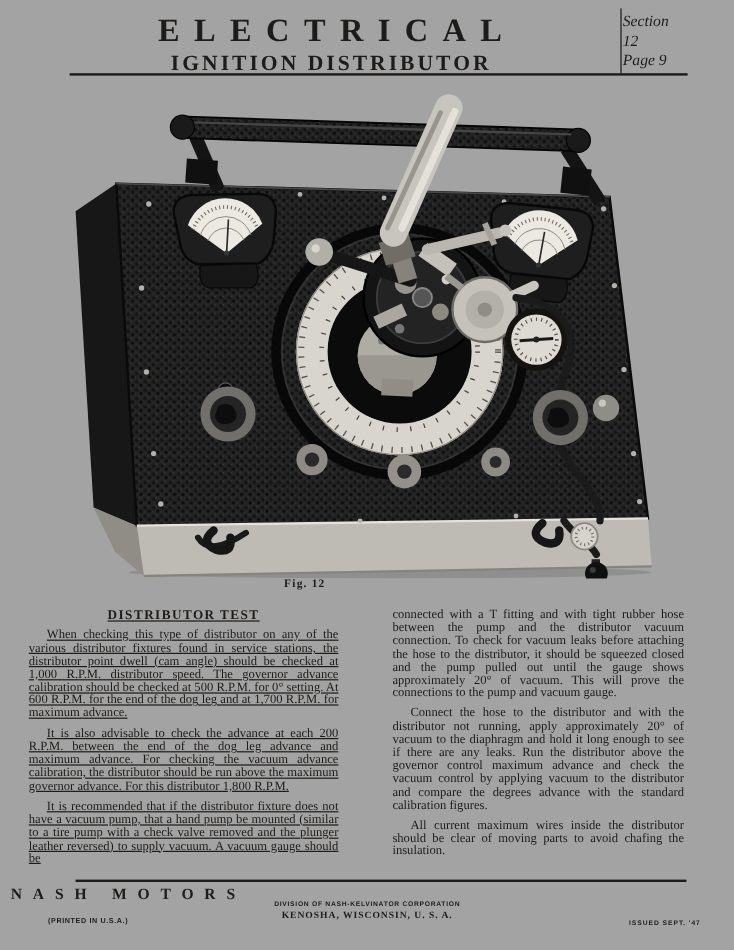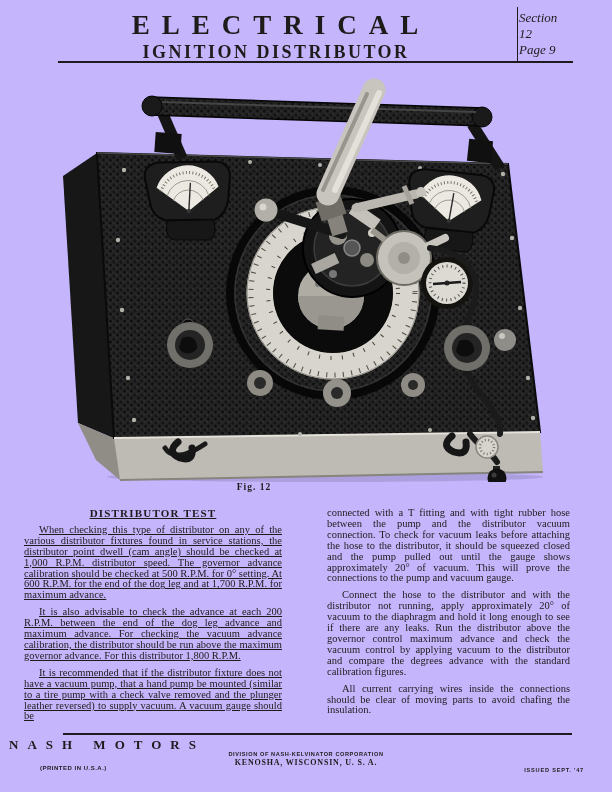--- a/index.html
+++ b/index.html
@@ -1,20 +1,20 @@
 <!DOCTYPE html>
 <html><head>
 <meta charset="utf-8">
 <style>
   html,body{margin:0;padding:0;background:#e8e6e1;}
   .page{
     position:relative;
     width:612px;height:792px;
     margin:0 auto;
-    background:#c4b5fd;
+    background:#a3a3a3;
     font-family:"Liberation Serif", serif;
     color:#1e1c1a;
     overflow:hidden;
   }
   
   .hdr-main{position:absolute;left:40px;top:10px;width:470px;text-align:center;}
   .hdr-title{font-size:27px;font-weight:bold;letter-spacing:12px;padding-left:12px;white-space:nowrap;}
   .hdr-sub{font-size:18px;font-weight:bold;letter-spacing:2.5px;padding-left:2px;margin-top:1px;white-space:nowrap;}
   .section-vline{position:absolute;left:517px;top:7px;width:0;height:54px;border-left:1.6px solid #1e1c1a;}
   .section-box{position:absolute;left:519px;top:10px;width:70px;text-align:left;font-size:13px;line-height:16px;font-style:italic;}
@@ -229,21 +229,21 @@
 
   <div class="col col-left">
     <h3>DISTRIBUTOR TEST</h3>
     <p>When checking this type of distributor on any of the various distributor fixtures found in service stations, the distributor point dwell (cam angle) should be checked at 1,000 R.P.M. distributor speed.  The governor advance calibration should be checked at 500 R.P.M. for 0° setting.  At 600 R.P.M. for the end of the dog leg and at 1,700 R.P.M. for maximum advance.</p>
     <p>It is also advisable to check the advance at each 200 R.P.M. between the end of the dog leg advance and maximum advance.  For checking the vacuum advance calibration, the distributor should be run above the maximum governor advance.  For this distributor 1,800 R.P.M.</p>
     <p>It is recommended that if the distributor fixture does not have a vacuum pump, that a hand pump be mounted (similar to a tire pump with a check valve removed and the plunger leather reversed) to supply vacuum.  A vacuum gauge should be</p>
   </div>
   <div class="col col-right">
     <p class="cont">connected with a T fitting and with tight rubber hose between the pump and the distributor vacuum connection.  To check for vacuum leaks before attaching the hose to the distributor, it should be squeezed closed and the pump pulled out until the gauge shows approximately 20° of vacuum.  This will prove the connections to the pump and vacuum gauge.</p>
     <p>Connect the hose to the distributor and with the distributor not running, apply approximately 20° of vacuum to the diaphragm and hold it long enough to see if there are any leaks.  Run the distributor above the governor control maximum advance and check the vacuum control by applying vacuum to the distributor and compare the degrees advance with the standard calibration figures.</p>
-    <p>All current carrying wires inside the connections should be clear of moving parts to avoid chafing the insulation.</p>
+    <p>All current maximum wires inside the distributor should be clear of moving parts to avoid chafing the insulation.</p>
   </div>
 
   <div class="ftr-rule"></div>
   <div class="ftr-company">NASH MOTORS</div>
   <div class="ftr-division">DIVISION OF NASH-KELVINATOR CORPORATION</div>
   <div class="ftr-address">KENOSHA, WISCONSIN, U. S. A.</div>
   <div class="ftr-printed">(PRINTED IN U.S.A.)</div>
   <div class="ftr-issued">ISSUED SEPT. '47</div>
 
 </div>

